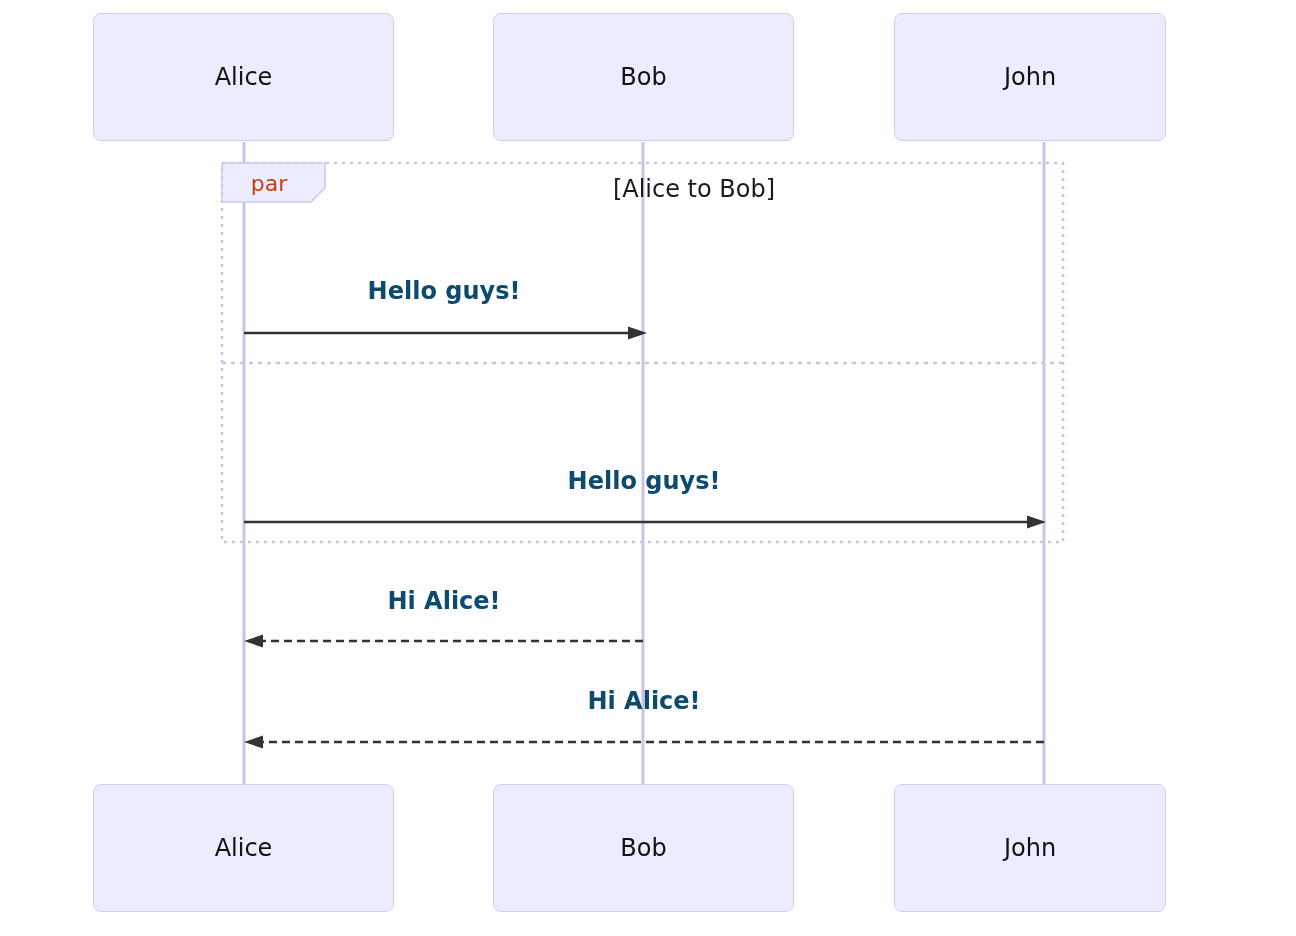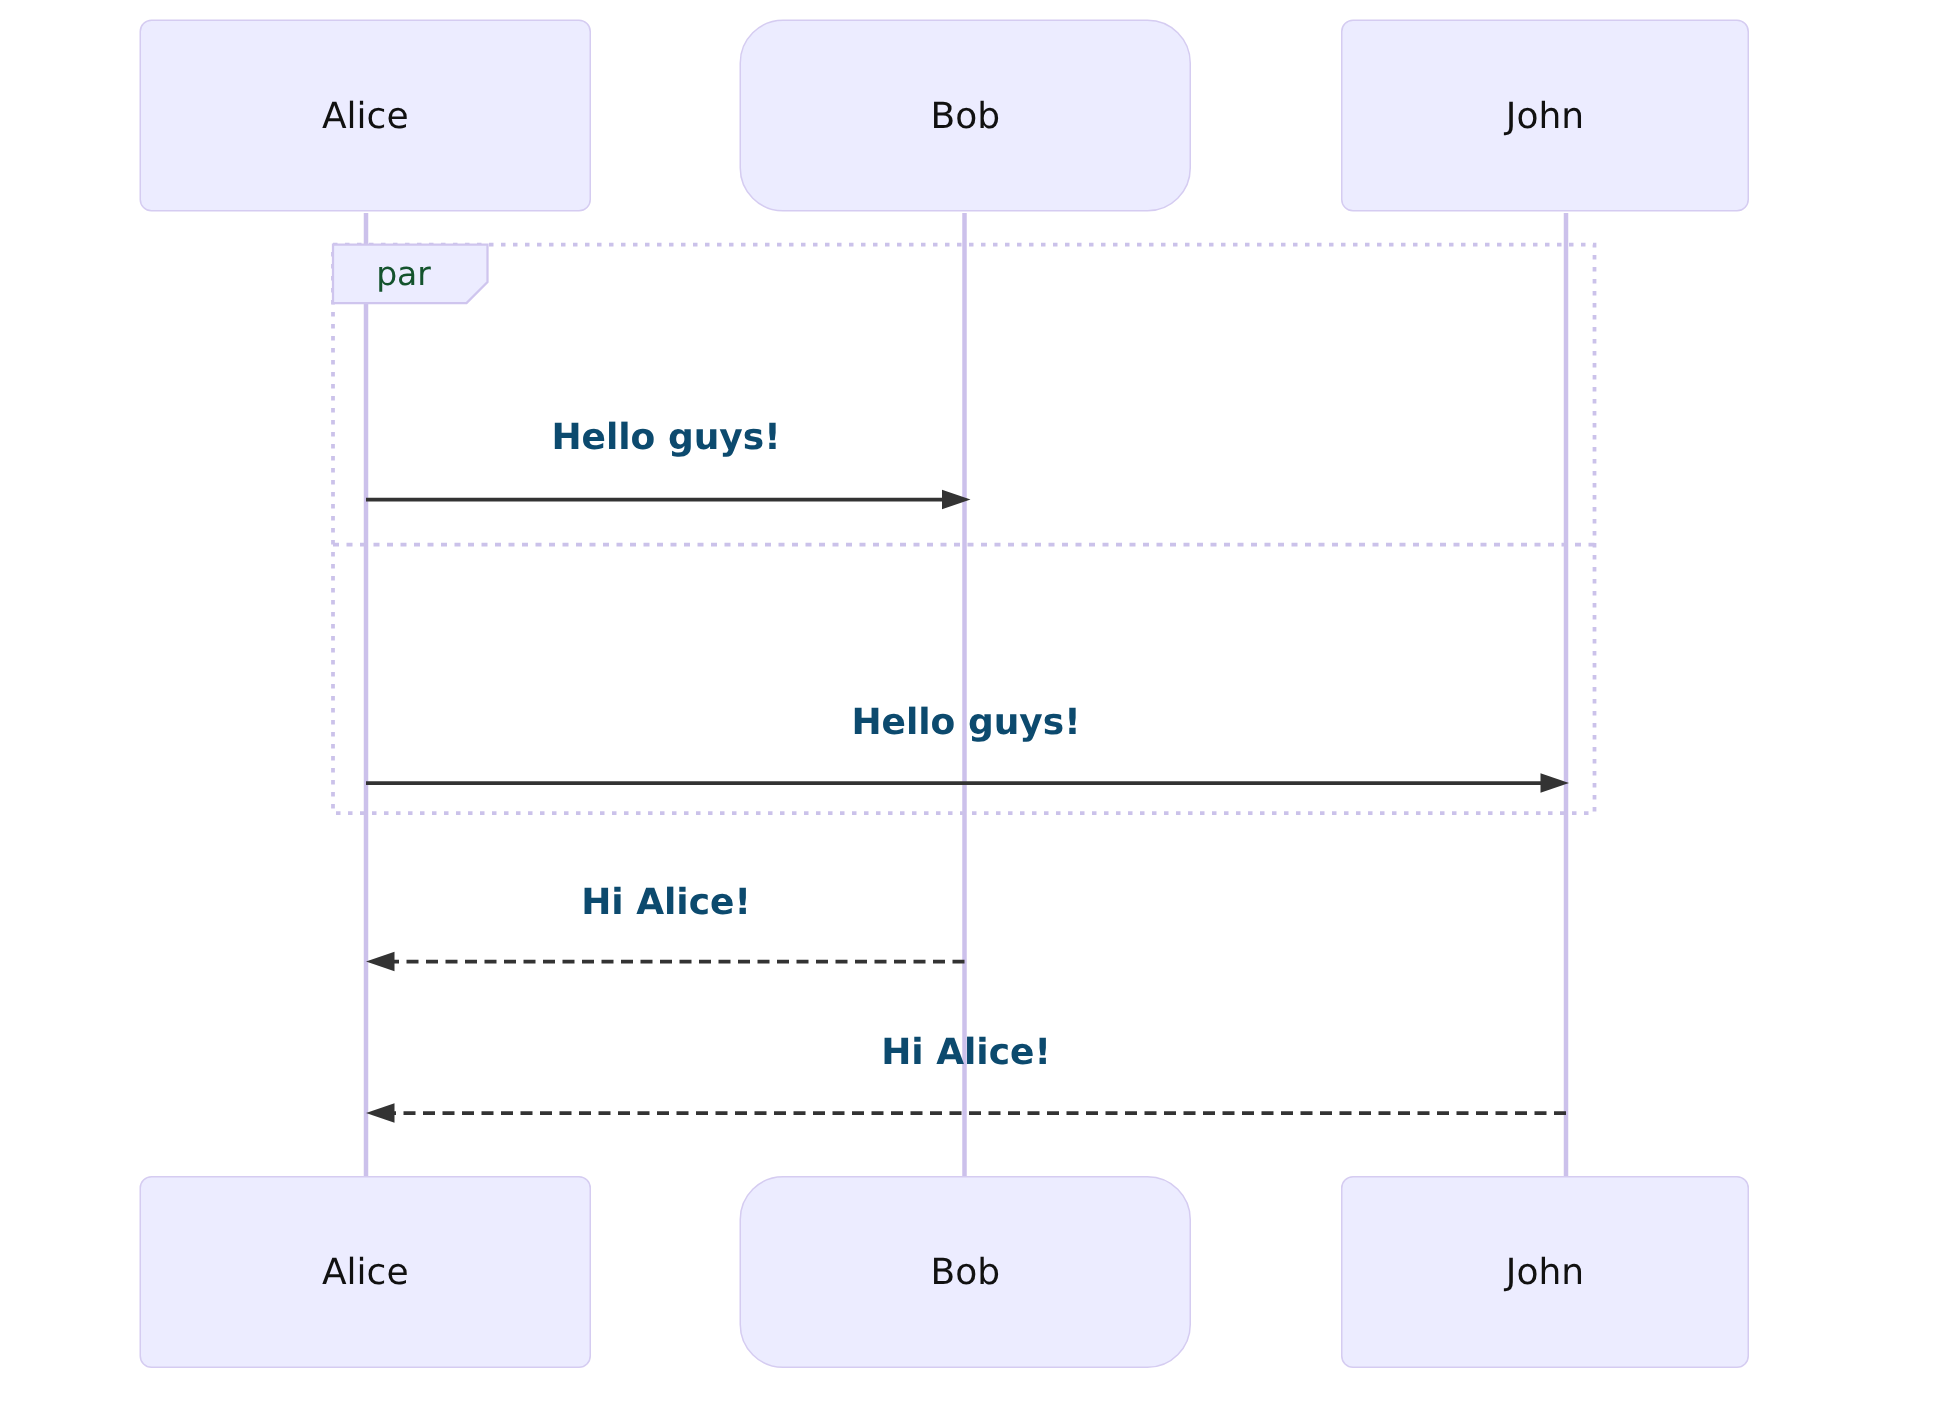--- a/index.html
+++ b/index.html
@@ -25,21 +25,21 @@
     display: flex;
     align-items: center;
     justify-content: center;
     font-size: 24px;
     color: #111111;
     box-sizing: border-box;
   }
   .actor-top    { top: 13px; }
   .actor-bottom { top: 784px; }
   .actor-alice  { left: 93px;  width: 301px; }
-  .actor-bob    { left: 493px; width: 301px; border-radius: 29px; }
+  .actor-bob    { left: 493px; width: 301px; }
   .actor-john   { left: 894px; width: 272px; }
 
   .diagram-label {
     position: absolute;
     text-align: center;
     font-size: 24px;
     color: #1a1a1a;
     line-height: 34px;
     height: 34px;
     white-space: nowrap;
@@ -48,21 +48,21 @@
     font-weight: bold;
     color: #0c4a6e;
   }
   #par-operator-label {
     position: absolute;
     left: 221px; top: 166px;
     width: 96px; height: 36px;
     line-height: 36px;
     text-align: center;
     font-size: 22px;
-    color: #14532d;
+    color: #c2410c;
   }
   #section-label-1 { left: 325px; top: 172px; width: 738px; }
   #section-label-2 { left: 222px; top: 373px; width: 841px; }
   #message-label-1 { left: 244px; top: 274px; width: 400px; }
   #message-label-2 { left: 244px; top: 464px; width: 800px; }
   #message-label-3 { left: 244px; top: 584px; width: 400px; }
   #message-label-4 { left: 244px; top: 684px; width: 800px; }
 </style>
 </head>
 <body>
@@ -109,19 +109,20 @@
   </div>
   <div class="actor-box actor-bottom actor-bob">
     <span>Bob</span>
   </div>
   <div class="actor-box actor-bottom actor-john">
     <span>John</span>
   </div>
 
   <div id="par-operator-label">par</div>
 
+  <div id="section-label-1" class="diagram-label">[Alice to Bob]</div>
 
   <div id="message-label-1" class="diagram-label message-label">Hello guys!</div>
   <div id="message-label-2" class="diagram-label message-label">Hello guys!</div>
   <div id="message-label-3" class="diagram-label message-label">Hi Alice!</div>
   <div id="message-label-4" class="diagram-label message-label">Hi Alice!</div>
 
 </div>
 
 </body></html>

